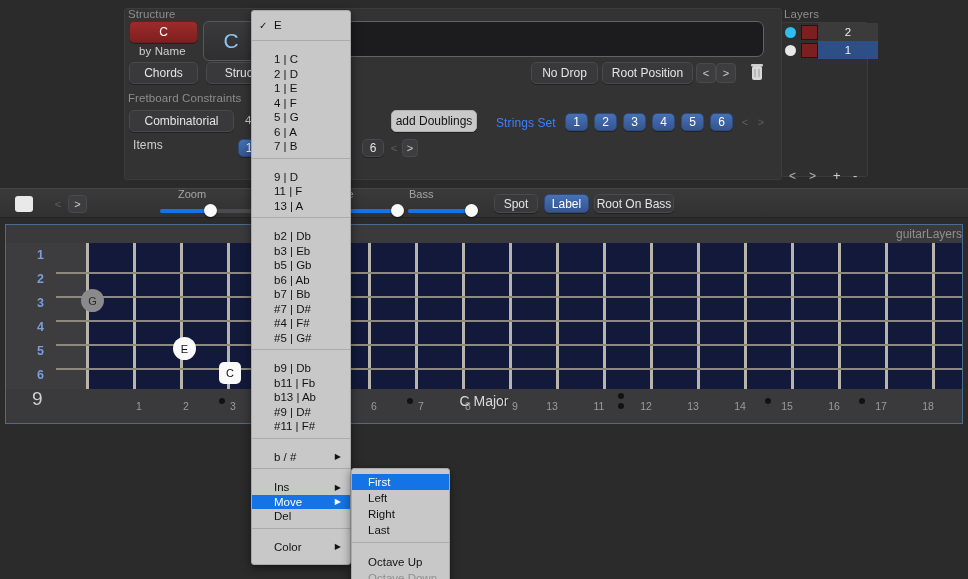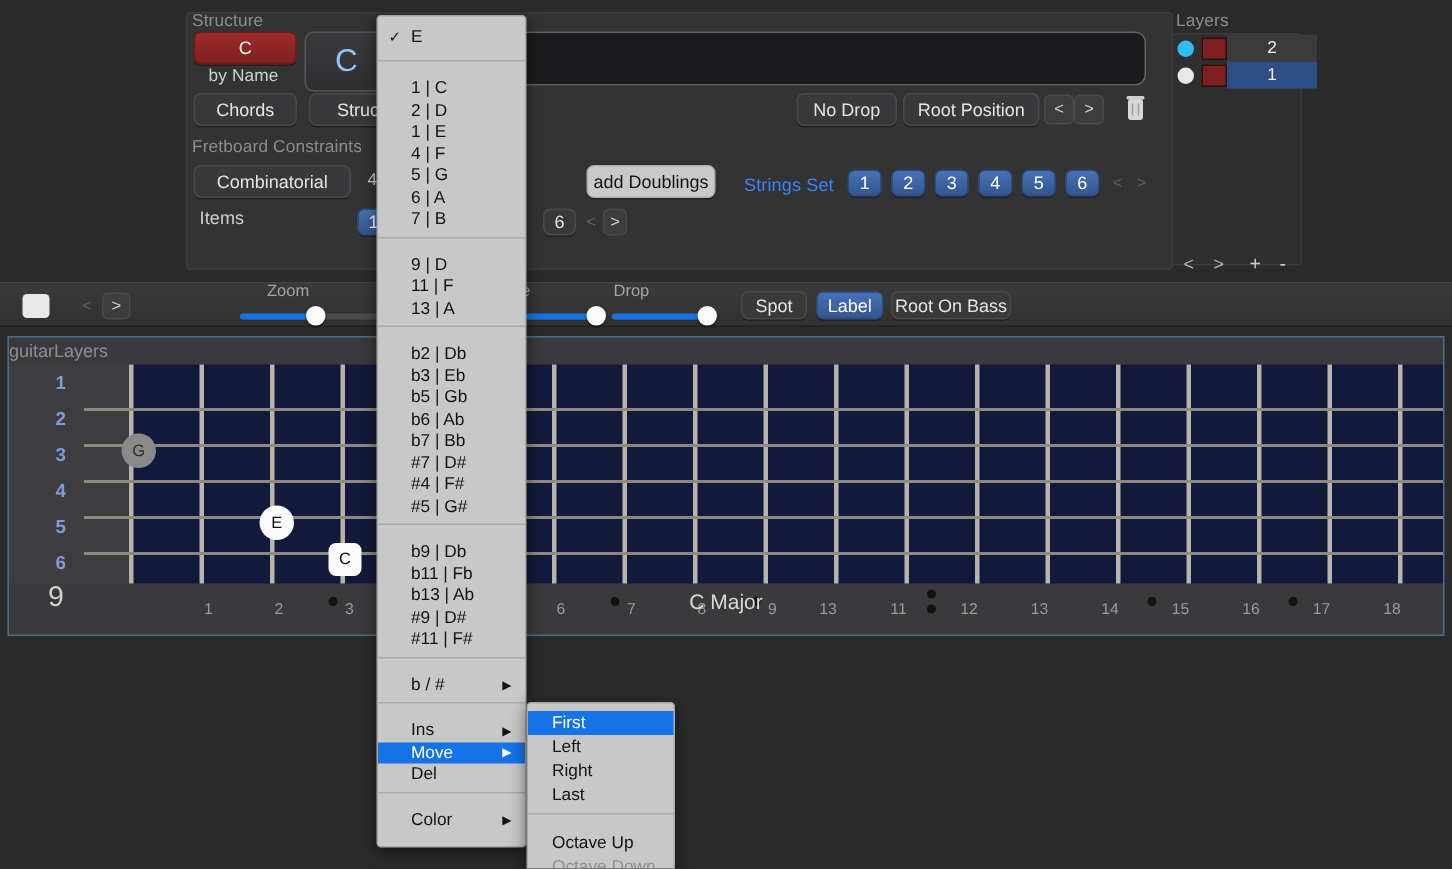--- a/index.html
+++ b/index.html
@@ -55,21 +55,21 @@
   .slider-wrap { position:absolute; height:14px; }
   .slider-track { position:absolute; top:6px; left:0; height:4px; border-radius:2px; background:#4b4b4d; }
   .slider-fill { position:absolute; top:6px; left:0; height:4px; border-radius:2px; background:#1473e6; }
   .slider-knob { position:absolute; top:1px; width:13px; height:13px; border-radius:50%;
     background:#fafafa; box-shadow:0 1px 2px rgba(0,0,0,.6); }
   .slider-label { position:absolute; color:#a5a5a5; font-size:11px; }
 
   
   .fb-outer { position:absolute; left:5px; top:224px; width:958px; height:200px;
     border:1px solid #4a6c8e; background:#3a3a3c; }
-  .fb-title { position:absolute; width:100%; text-align:left; top:2px; color:#8f8f91; font-size:12px; }
+  .fb-title { position:absolute; width:100%; text-align:right; top:2px; color:#8f8f91; font-size:12px; }
   .fretboard { position:absolute; left:80px; top:18px; right:0; height:146px; background:#13193a; }
   .nut-area { position:absolute; left:0; top:18px; width:80px; height:146px; background:#3d3d40; }
   .fretwire { position:absolute; top:0; width:3px; height:146px; background:#b9b4ab; }
   .stringline { position:absolute; left:0; height:1.6px; background:#c9c4bb; }
   .stringline.nut { background:#8e897f; }
   .string-num { position:absolute; color:#7e9cd8; font-size:12.5px; font-weight:bold; text-align:right; width:20px; }
   .fretnum { position:absolute; color:#9b9b9d; font-size:10.5px; text-align:center; width:22px; }
   .posdot { position:absolute; width:6px; height:6px; border-radius:50%; background:#121212; }
   .note-c { position:absolute; width:22px; height:22px; border-radius:5px; background:#fbfbfb;
     display:flex; align-items:center; justify-content:center; font-size:11px; color:#111; }
@@ -180,21 +180,21 @@
       <div class="slider-knob" style="left:44px;"></div>
     </div>
 
     <div class="slider-label" style="left:342px; top:-1px;">ce</div>
     <div class="slider-wrap" style="left:340px; top:14px; width:64px;">
       <div class="slider-track" style="width:64px;"></div>
       <div class="slider-fill" style="width:57px;"></div>
       <div class="slider-knob" style="left:51px;"></div>
     </div>
 
-    <div class="slider-label" style="left:409px; top:-1px;">Drop</div>
+    <div class="slider-label" style="left:409px; top:-1px;">Bass</div>
     <div class="slider-wrap" style="left:408px; top:14px; width:68px;">
       <div class="slider-track" style="width:68px;"></div>
       <div class="slider-fill" style="width:62px;"></div>
       <div class="slider-knob" style="left:57px;"></div>
     </div>
 
     <div class="btn dark" style="position:absolute; left:494px; top:5px; width:44px; height:19px;">Spot</div>
     <div class="btn blue" style="position:absolute; left:544px; top:5px; width:45px; height:19px;">Label</div>
     <div class="btn dark" style="position:absolute; left:594px; top:5px; width:80px; height:19px;">Root On Bass</div>
   </div>

